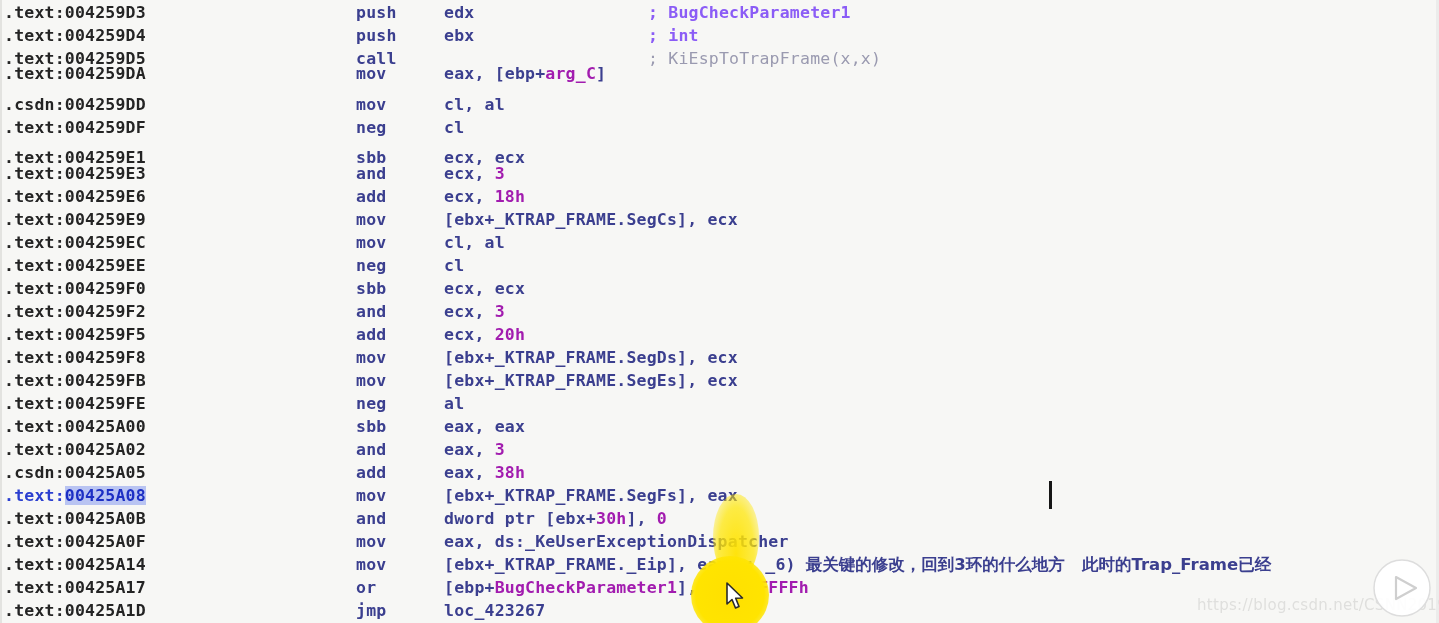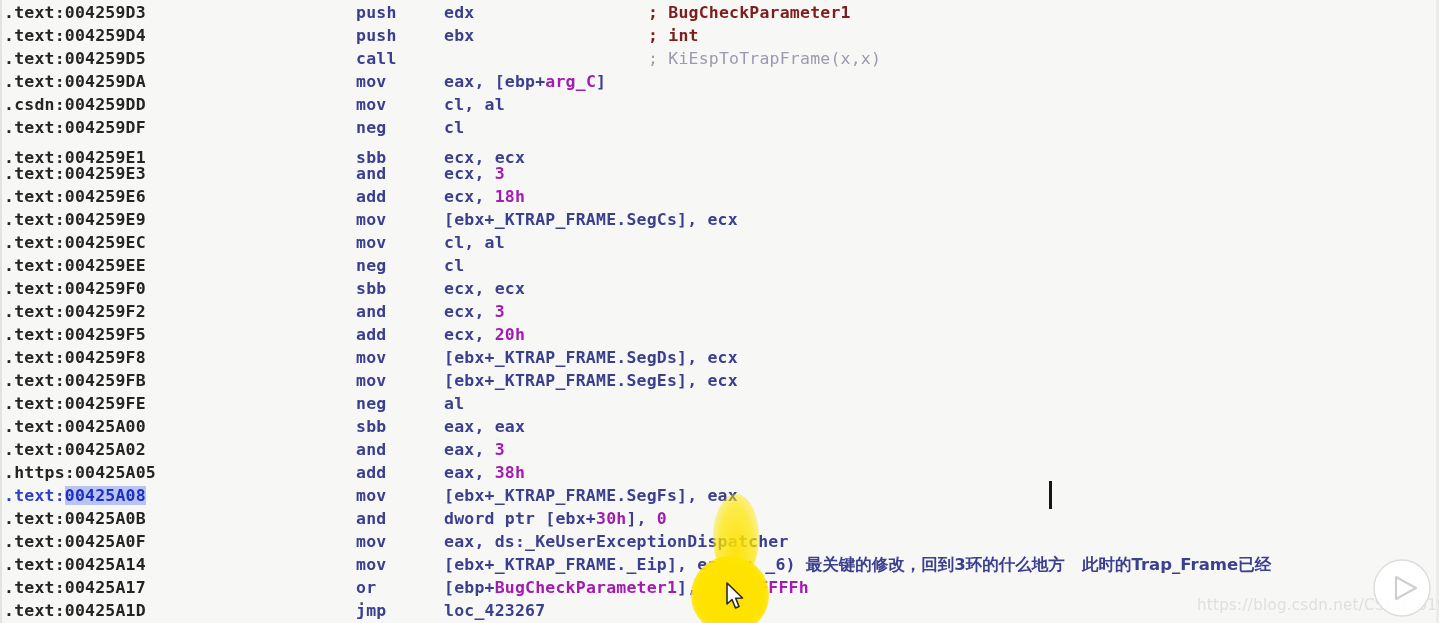--- a/index.html
+++ b/index.html
@@ -57,21 +57,21 @@
   }
   .ops {
     position: absolute;
     left: 444px;
     color: #3b3f8f;
     font-weight: bold;
   }
   .cmt {
     position: absolute;
     left: 648px;
-    color: #7f1d1d;
+    color: #8b5cf6;
     font-weight: bold;
   }
   .cmt.dim { color: #9a9ab0; font-weight: normal; }
   .num { color: #a21caf; }
   .sel { background: #b9c4f2; color: #1c2fc4; }
 
   
   .tailcmt {
     position: absolute;
     color: #3b3f8f;
@@ -140,38 +140,38 @@
 
 <div id="screen">
 
   <div class="edge-left"></div>
   <div class="edge-right"></div>
 
   <div class="listing" id="listing">
       <div class="row" style="top: 1px;"><span class="addr">.text:004259D3</span><span class="mnem">push</span><span class="ops"><span>edx</span></span><span class="cmt">; BugCheckParameter1</span></div>
       <div class="row" style="top: 24px;"><span class="addr">.text:004259D4</span><span class="mnem">push</span><span class="ops"><span>ebx</span></span><span class="cmt">; int</span></div>
       <div class="row" style="top: 47px;"><span class="addr">.text:004259D5</span><span class="mnem">call</span><span class="cmt dim">; KiEspToTrapFrame(x,x)</span></div>
-      <div class="row" style="top: 70px;"><span class="addr">.text:004259DA</span><span class="mnem">mov</span><span class="ops"><span>eax, [ebp+</span><span class="num">arg_C</span><span>]</span></span></div>
+      <div class="row" style="top: 62px;"><span class="addr">.text:004259DA</span><span class="mnem">mov</span><span class="ops"><span>eax, [ebp+</span><span class="num">arg_C</span><span>]</span></span></div>
       <div class="row" style="top: 93px;"><span class="addr">.csdn:004259DD</span><span class="mnem">mov</span><span class="ops"><span>cl, al</span></span></div>
       <div class="row" style="top: 116px;"><span class="addr">.text:004259DF</span><span class="mnem">neg</span><span class="ops"><span>cl</span></span></div>
       <div class="row" style="top: 146px; padding-left: 26px;"><span class="addr">.text:004259E1</span><span class="mnem">sbb</span><span class="ops"><span>ecx, ecx</span></span></div>
       <div class="row" style="top: 162px;"><span class="addr">.text:004259E3</span><span class="mnem">and</span><span class="ops"><span>ecx, </span><span class="num">3</span></span></div>
       <div class="row" style="top: 185px;"><span class="addr">.text:004259E6</span><span class="mnem">add</span><span class="ops"><span>ecx, </span><span class="num">18h</span></span></div>
       <div class="row" style="top: 208px;"><span class="addr">.text:004259E9</span><span class="mnem">mov</span><span class="ops"><span>[ebx+_KTRAP_FRAME.SegCs], ecx</span></span></div>
       <div class="row" style="top: 231px;"><span class="addr">.text:004259EC</span><span class="mnem">mov</span><span class="ops"><span>cl, al</span></span></div>
       <div class="row" style="top: 254px;"><span class="addr">.text:004259EE</span><span class="mnem">neg</span><span class="ops"><span>cl</span></span></div>
       <div class="row" style="top: 277px;"><span class="addr">.text:004259F0</span><span class="mnem">sbb</span><span class="ops"><span>ecx, ecx</span></span></div>
       <div class="row" style="top: 300px;"><span class="addr">.text:004259F2</span><span class="mnem">and</span><span class="ops"><span>ecx, </span><span class="num">3</span></span></div>
       <div class="row" style="top: 323px;"><span class="addr">.text:004259F5</span><span class="mnem">add</span><span class="ops"><span>ecx, </span><span class="num">20h</span></span></div>
       <div class="row" style="top: 346px;"><span class="addr">.text:004259F8</span><span class="mnem">mov</span><span class="ops"><span>[ebx+_KTRAP_FRAME.SegDs], ecx</span></span></div>
       <div class="row" style="top: 369px;"><span class="addr">.text:004259FB</span><span class="mnem">mov</span><span class="ops"><span>[ebx+_KTRAP_FRAME.SegEs], ecx</span></span></div>
       <div class="row" style="top: 392px;"><span class="addr">.text:004259FE</span><span class="mnem">neg</span><span class="ops"><span>al</span></span></div>
       <div class="row" style="top: 415px;"><span class="addr">.text:00425A00</span><span class="mnem">sbb</span><span class="ops"><span>eax, eax</span></span></div>
       <div class="row" style="top: 438px;"><span class="addr">.text:00425A02</span><span class="mnem">and</span><span class="ops"><span>eax, </span><span class="num">3</span></span></div>
-      <div class="row" style="top: 461px;"><span class="addr">.https:00425A05</span><span class="mnem">add</span><span class="ops"><span>eax, </span><span class="num">38h</span></span></div>
+      <div class="row" style="top: 461px;"><span class="addr">.csdn:00425A05</span><span class="mnem">add</span><span class="ops"><span>eax, </span><span class="num">38h</span></span></div>
       <div class="row" style="top: 484px;"><span class="addr cur"><span>.text:</span><span class="hex">00425A08</span></span><span class="mnem">mov</span><span class="ops"><span>[ebx+_KTRAP_FRAME.SegFs], eax</span></span></div>
       <div class="row" style="top: 507px;"><span class="addr">.text:00425A0B</span><span class="mnem">and</span><span class="ops"><span>dword ptr [ebx+</span><span class="num">30h</span><span>], </span><span class="num">0</span></span></div>
       <div class="row" style="top: 530px;"><span class="addr">.text:00425A0F</span><span class="mnem">mov</span><span class="ops"><span>eax, ds:_KeUserExceptionDispatcher</span></span></div>
       <div class="row" style="top: 553px;"><span class="addr">.text:00425A14</span><span class="mnem">mov</span><span class="ops"><span>[ebx+_KTRAP_FRAME._Eip], eax</span></span><span class="tailcmt" style="left: 745px;"><span>; _6) </span><span class="cjk">最关键的修改，回到3环的什么地方   此时的Trap_Frame已经</span></span></div>
       <div class="row" style="top: 576px;"><span class="addr">.text:00425A17</span><span class="mnem">or</span><span class="ops"><span>[ebp+</span><span class="num">BugCheckParameter1</span><span>], </span><span class="num">0FFFFFFFFh</span></span></div>
       <div class="row" style="top: 599px;"><span class="addr">.text:00425A1D</span><span class="mnem">jmp</span><span class="ops"><span>loc_423267</span></span></div>
     </div>
 
   <div class="click-halo2"></div>
   <div class="click-halo"></div>

